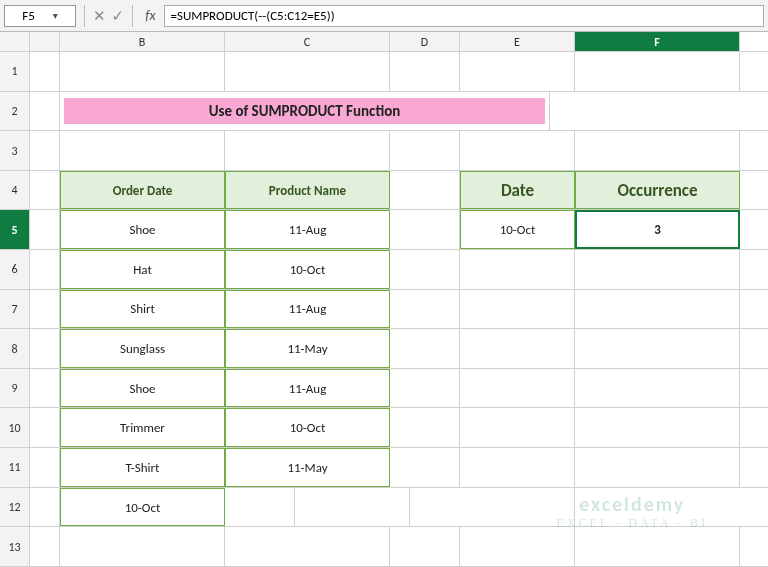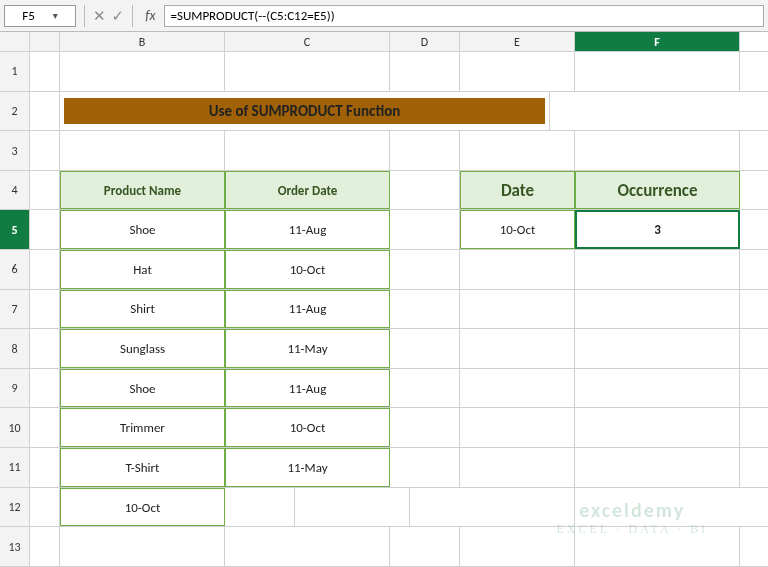--- a/index.html
+++ b/index.html
@@ -137,21 +137,21 @@
     
     .col-a { width: 30px; min-width: 30px; }
     .col-b { width: 165px; min-width: 165px; }
     .col-c { width: 165px; min-width: 165px; }
     .col-d { width: 70px; min-width: 70px; }
     .col-e { width: 115px; min-width: 115px; }
     .col-f { width: 165px; min-width: 165px; }
 
     
     .title-banner {
-      background: #a16207;
+      background: #f9a8d4;
       text-align: center;
       font-weight: bold;
       font-size: 15px;
       color: #222;
       width: 100%;
       padding: 4px 0;
     }
 
     
     .table-header {
@@ -178,21 +178,21 @@
 
     
     .occurrence-cell {
       border: 2px solid #107c41 !important;
       font-weight: bold;
     }
 
     
     .watermark {
       position: absolute;
-      bottom: 30px;
+      bottom: 36px;
       right: 60px;
       opacity: 0.18;
       text-align: center;
       pointer-events: none;
     }
     .watermark-main {
       font-size: 20px;
       font-weight: bold;
       color: #107c41;
       letter-spacing: 2px;
@@ -269,25 +269,25 @@
         <div class="cell col-b"></div>
         <div class="cell col-c"></div>
         <div class="cell col-d"></div>
         <div class="cell col-e"></div>
         <div class="cell col-f"></div>
       </div>
 
       <div class="spreadsheet-row">
         <div class="row-num col-a">4</div>
         <div class="cell" style="width:30px;min-width:30px;"></div>
+        <div class="cell col-c table-header data-cell">
+          <span>Order Date</span>
+        </div>
         <div class="cell col-b table-header data-cell">
           <span>Product Name</span>
-        </div>
-        <div class="cell col-c table-header data-cell">
-          <span>Order Date</span>
         </div>
         <div class="cell col-d"></div>
         <div class="cell col-e table-header-right data-cell">
           <span>Date</span>
         </div>
         <div class="cell col-f table-header-right data-cell">
           <span>Occurrence</span>
         </div>
       </div>
 

